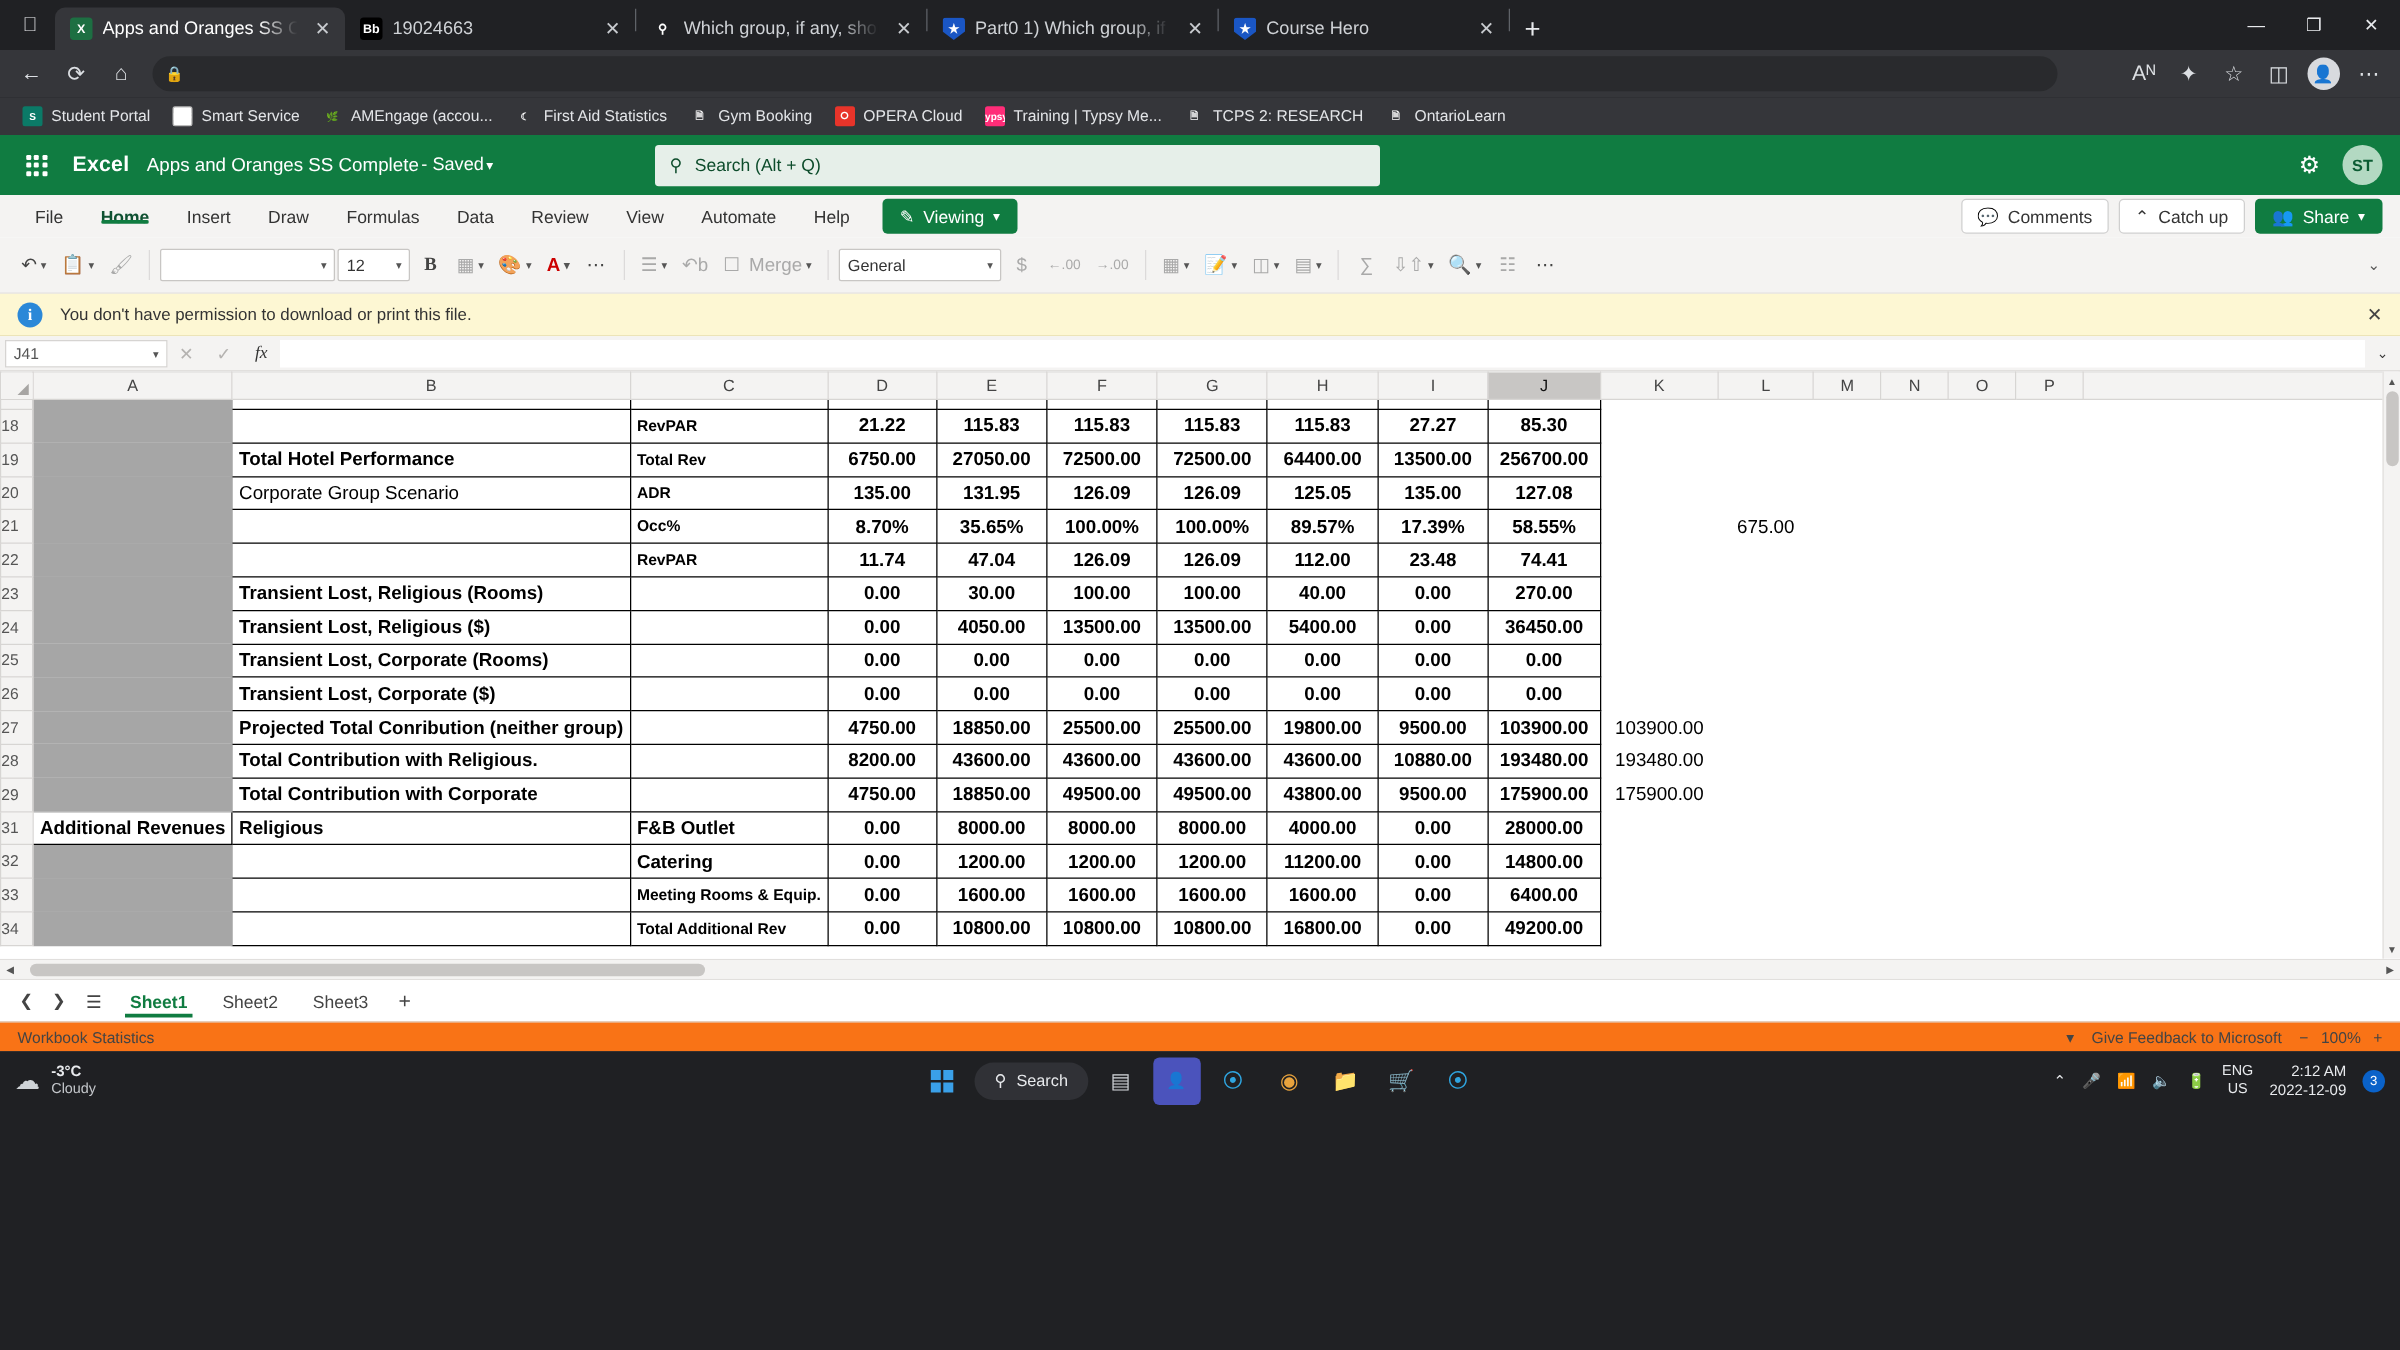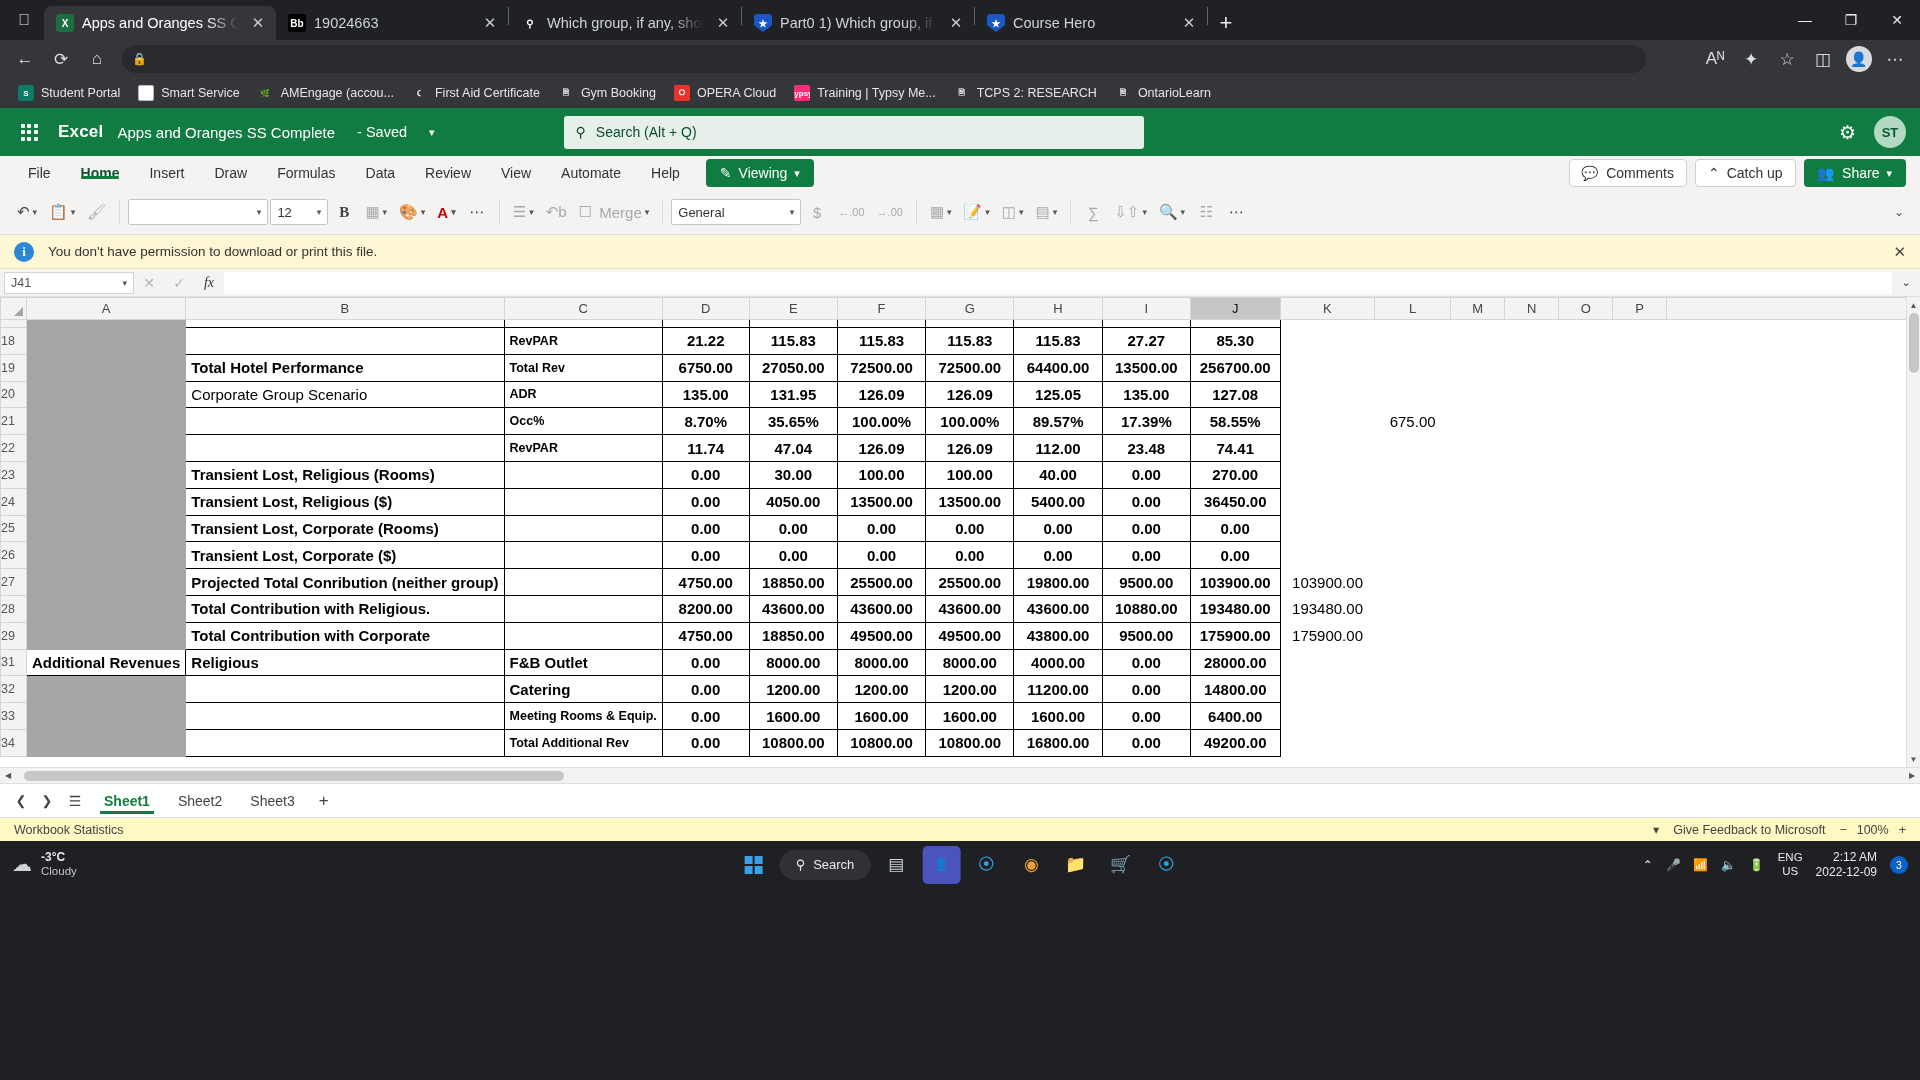--- a/index.html
+++ b/index.html
@@ -89,21 +89,21 @@
   .ico-typsy { background:#ff2d78; color:#fff; font-size:5px; }
 
   
   .excel { width: 1920px; background: #fff; }
   .exheader { height: 48px; background: #107c41; display: flex;
               align-items: center; padding: 0 14px; gap: 14px; }
   .waffle { width: 30px; display: grid; grid-template-columns: repeat(3,4px);
             grid-template-rows: repeat(3,4px); gap: 2.5px; justify-content:center; }
   .waffle i { width: 4px; height: 4px; background: #fff; border-radius: 1px; display:block;}
   .brand { color:#fff; font-size: 17px; font-weight: 700; letter-spacing:.2px; }
-  .doctitle { color:#fff; font-size: 15px; display:flex; align-items:center; gap: 22px;}
+  .doctitle { color:#fff; font-size: 15px; display:flex; align-items:center; gap: 2px;}
   .doctitle .saved { font-size: 14.5px; }
   .chev { font-size: 11px; }
   .exsearch { width: 580px; height: 33px; background: #e6efe9; border-radius: 3px;
               display: flex; align-items: center; gap: 10px; padding: 0 12px;
               margin-left: 115px; color: #0d4c2b; font-size: 14px; }
   .exheader-right { margin-left: auto; display: flex; align-items: center; gap: 18px; }
   .gear { color:#fff; font-size: 19px; }
   .acct { width: 32px; height: 32px; border-radius: 50%; background: #b3d9c2;
           color:#0b5c33; display:flex; align-items:center; justify-content:center;
           font-size:13px; font-weight:700; }
@@ -208,21 +208,21 @@
                gap:4px; padding:0 10px; border-top:1px solid #e1dfdd; }
   .st-nav { width:22px; text-align:center; color:#444; font-size:13px;}
   .st-list { width:26px; text-align:center; color:#444; font-size:14px;}
   .stab { padding: 0 12px; height:30px; display:flex; align-items:center;
           font-size:14px; color:#444; position:relative;}
   .stab.active { font-weight:700; color:#107c41; }
   .stab.active::after{content:'';position:absolute;left:8px;right:8px;bottom:2px;
           height:2.5px;background:#107c41;}
   .st-add { width:26px; text-align:center; font-size:17px; color:#444; }
 
-  .statusbar { height:24px; background:#fef9c3; display:flex; align-items:center;
+  .statusbar { height:24px; background:#f97316; display:flex; align-items:center;
                padding:0 14px; font-size:12.5px; color:#444;
                border-top:1px solid #e1dfdd; gap:10px;}
   .sb-right { margin-left:auto; display:flex; align-items:center; gap:14px;}
   .zoomctl { display:flex; align-items:center; gap:10px; }
 
   
   .taskbar { height: 47px; background:#1f2023; display:flex; align-items:center;
              padding: 0 12px; color:#e8eaed; }
   .weather { display:flex; align-items:center; gap:9px; }
   .wicon { font-size:20px; color:#cfd3d7; }
@@ -324,21 +324,21 @@
     <div class="bm">
         <span class="bmico ico-smart">SMART</span>
         <span>Smart Service</span>
       </div>
     <div class="bm">
         <span class="bmico ico-am">🌿</span>
         <span>AMEngage (accou...</span>
       </div>
     <div class="bm">
         <span class="bmico ico-fa">☾</span>
-        <span>First Aid Certificate</span>
+        <span>First Aid Statistics</span>
       </div>
     <div class="bm">
         <span class="bmico ico-doc">🗎</span>
         <span>Gym Booking</span>
       </div>
     <div class="bm">
         <span class="bmico ico-opera">⭘</span>
         <span>OPERA Cloud</span>
       </div>
     <div class="bm">

